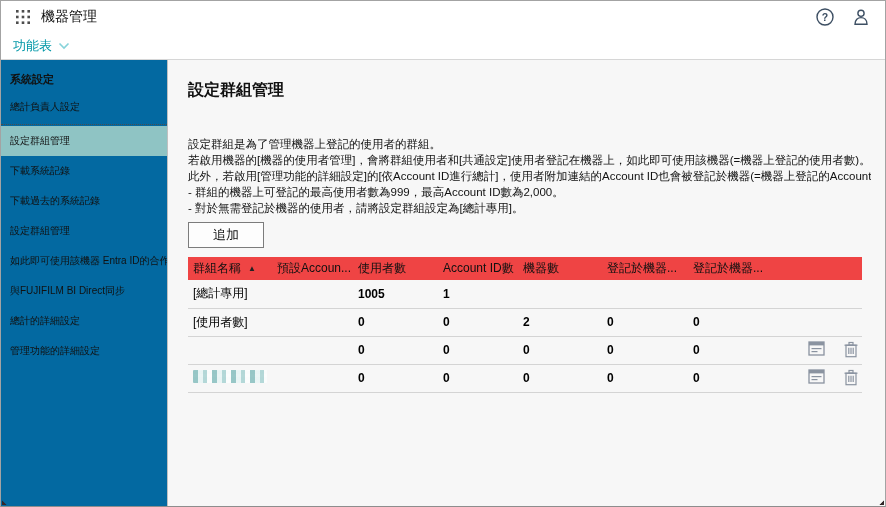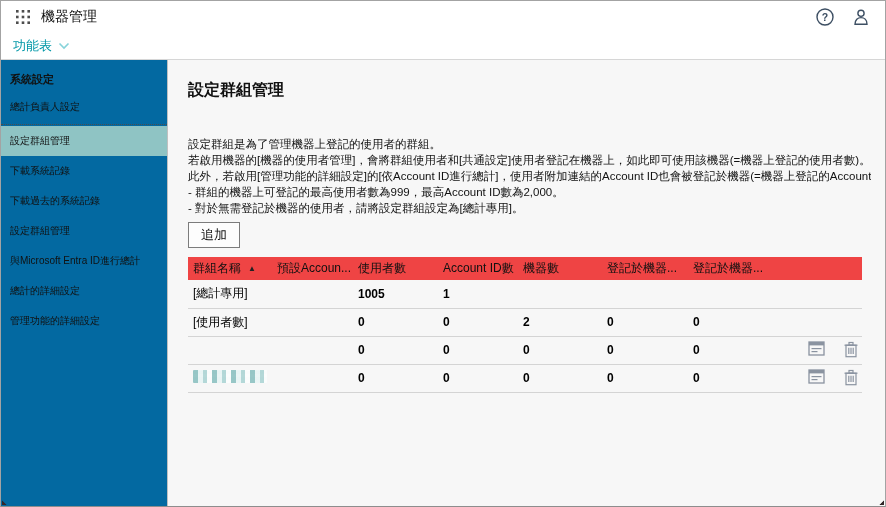--- a/index.html
+++ b/index.html
@@ -71,21 +71,21 @@
   .page-title { font-size:16px; font-weight:bold; color:#111; }
   .desc { margin-top:35px; }
   .desc-line {
     font-size:11.5px; line-height:16px; color:#111;
     white-space:nowrap; overflow:hidden;
   }
   .add-btn {
     margin-top:6px;
     font-family:inherit; font-size:13px; color:#111;
     background:#fdfdfd; border:1px solid #7c7c7c;
-    padding:3px 12px; cursor:pointer;
+    padding:3px 24px; cursor:pointer;
   }
   
   table.groups {
     margin-top:9px; border-collapse:collapse; table-layout:fixed;
     width:674px; font-size:12px;
   }
   table.groups th {
     background:#ef4444; font-weight:normal; text-align:left;
     height:23px; padding:0 4px 0 5px; color:#111;
     white-space:nowrap; overflow:hidden; cursor:pointer;
@@ -162,21 +162,22 @@
   <div class="content">
 
     <div class="sidebar">
       <div class="side-section-header">系統設定</div>
       <div class="side-item">總計負責人設定</div>
       <div class="side-divider"></div>
       <div class="side-item selected">設定群組管理</div>
       <div class="side-item">下載系統記錄</div>
       <div class="side-item">下載過去的系統記錄</div>
       <div class="side-item">設定群組管理</div>
-      <div class="side-item">與Microsoft Entra ID進行總計</div>
+      <div class="side-item">如此即可使用該機器 Entra ID的合作</div>
+      <div class="side-item">與FUJIFILM BI Direct同步</div>
       <div class="side-item">總計的詳細設定</div>
       <div class="side-item">管理功能的詳細設定</div>
     </div>
 
     <div class="main">
       <div class="page-title">設定群組管理</div>
 
       <div class="desc">
         <div class="desc-line">設定群組是為了管理機器上登記的使用者的群組。</div>
         <div class="desc-line">若啟用機器的[機器的使用者管理]，會將群組使用者和[共通設定]使用者登記在機器上，如此即可使用該機器(=機器上登記的使用者數)。</div>

